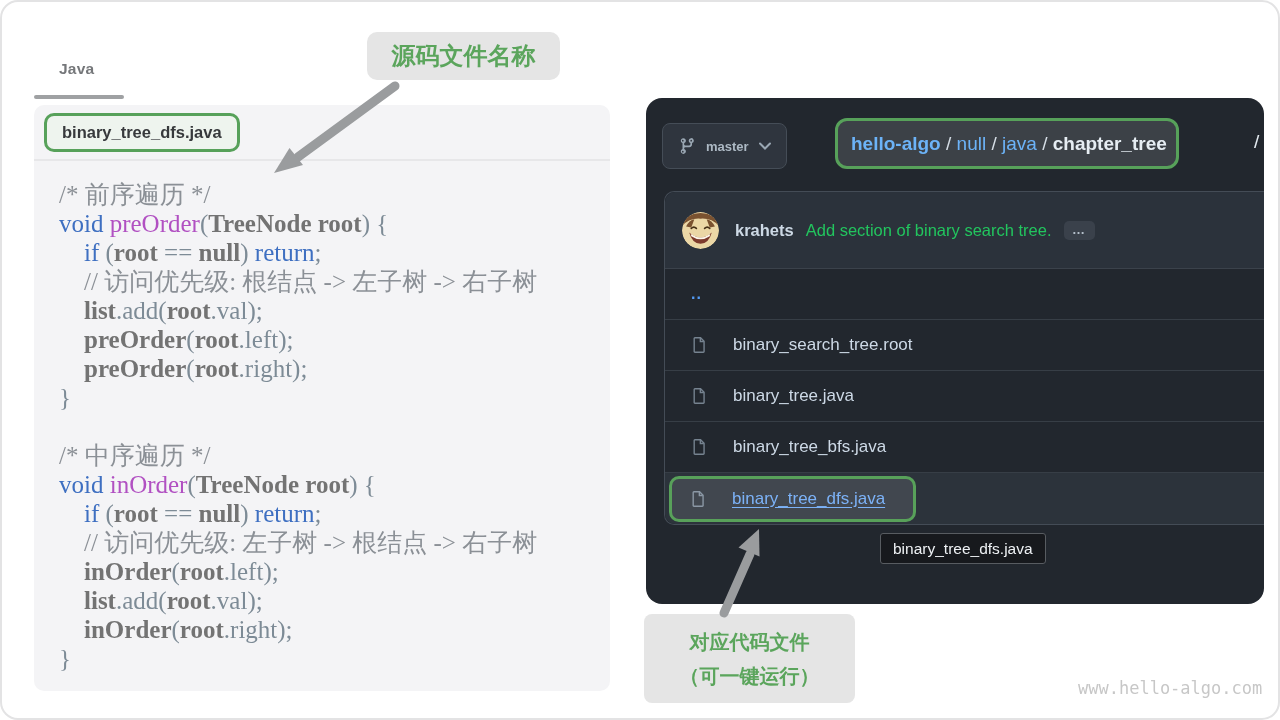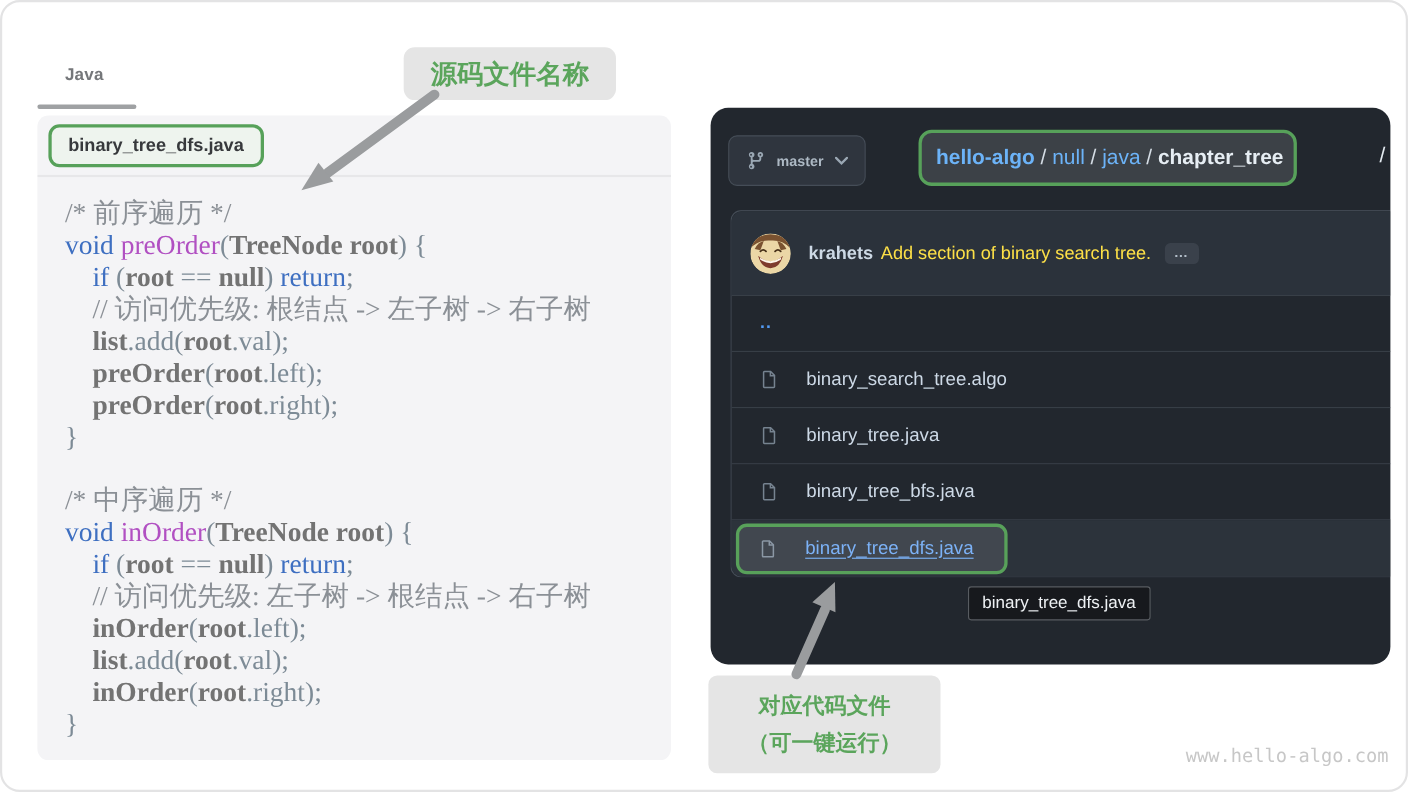--- a/index.html
+++ b/index.html
@@ -19,21 +19,21 @@
   .code div { height:29px; }
   .tk-c { color:#8b9096; }
   .tk-k { color:#3e6fc1; }
   .tk-f { color:#b150c2; }
   .tk-p { color:#737373; font-weight:600; }
   .tk-g { color:#7d8b96; }
 
   
   .callout { position:absolute; background:#e5e5e5; border-radius:10px; color:#5ba55c; font-weight:700;
              display:flex; align-items:center; justify-content:center; text-align:center; }
-  .callout-1 { left:365px; top:41px; width:193px; height:48px; font-size:24px; }
+  .callout-1 { left:365px; top:30px; width:193px; height:48px; font-size:24px; }
   .callout-2 { left:642px; top:612px; width:211px; height:89px; font-size:20px; flex-direction:column; line-height:34px; border-radius:8px; }
   .arrows { position:absolute; left:0; top:0; pointer-events:none; }
   .tooltip { position:absolute; left:878px; top:531px; height:31px; padding:0 12px; display:flex; align-items:center;
              background:#17191d; border:1px solid #585c61; border-radius:3px; color:#eef1f4; font-size:15.5px; font-weight:500; z-index:5; }
   .watermark { position:absolute; left:1076px; top:676px; font-family:"DejaVu Sans Mono", monospace; font-size:17px; color:#c7c7c7; }
 
   
   .dark-card { position:absolute; left:644px; top:96px; width:618px; height:506px; background:#22272e; border-radius:16px; overflow:hidden; }
   .branch-btn { position:absolute; left:16px; top:25px; height:46px; padding:0 15px; display:flex; align-items:center; gap:10px;
                 background:#2f353e; border:1px solid #454d57; border-radius:8px; cursor:pointer; }
@@ -44,21 +44,21 @@
   .crumb-box .dir { color:#6cb3f8; }
   .crumb-box .sep { color:#d6dee6; }
   .crumb-box .cur { color:#e6edf3; font-weight:700; }
   .crumb-trailing { position:absolute; left:608px; top:33px; color:#e6edf3; font-size:19px; }
 
   .inner-panel { position:absolute; left:18px; top:93px; width:600px; height:334px;
                  border:1px solid #444c56; border-right:none; border-radius:10px 0 0 10px; }
   .commit-row { height:77px; background:#2b323b; border-bottom:1px solid #3b424b; display:flex; align-items:center; padding:0 17px; border-radius:10px 0 0 0; }
   .avatar { width:37px; height:37px; border-radius:50%; overflow:hidden; flex:none; cursor:pointer; }
   .commit-author { margin-left:16px; color:#cdd9e5; font-size:16.5px; font-weight:700; cursor:pointer;text-align:center; }
-  .commit-msg { margin-left:7px; color:#fde047; font-size:16.5px; cursor:pointer;text-align:center; }
+  .commit-msg { margin-left:12px; color:#22c55e; font-size:16.5px; cursor:pointer;text-align:center; }
   .ellipsis-btn { margin-left:12px; width:31px; height:19px; background:#3a414b; border-radius:5px; display:flex; align-items:center; justify-content:center;
                   color:#b3bec9; font-size:13px; font-weight:700; letter-spacing:1px; cursor:pointer; line-height:0; }
   .row { height:51px; border-bottom:1px solid #373e46; display:flex; align-items:center; padding-left:26px; color:#cdd9e6; font-size:17px; cursor:pointer; }
   .row .fname { margin-left:25px; }
   .row-up { color:#539bf5; font-weight:700; font-size:16px; letter-spacing:1px; }
   .row-hl { background:#2c333b; border-bottom:none; padding-left:0; border-radius:0 0 0 10px; }
   .hl-box { margin-left:4px; display:flex; align-items:center; height:46px; padding:0 28px 0 18px;
             border:3px solid #58a15a; border-radius:10px; background:rgba(255,255,255,.10); }
   .hl-box .fname { color:#7cb2f7; text-decoration:underline; text-underline-offset:3px; }
   .ficon { display:flex; flex:none; }
@@ -134,21 +134,21 @@
         <span class="row-up">..</span>
       </div>
 
       <div class="row">
         <span class="ficon">
             <svg width="17" height="20" viewBox="0 0 16 16">
               <path d="M3.7 1.2h5.3l3.3 3.3v9.6a.7.7 0 0 1-.7.7H3.7a.7.7 0 0 1-.7-.7V1.9a.7.7 0 0 1 .7-.7z" fill="none" stroke="#768390" stroke-width="1.3"></path>
               <path d="M8.8 1.4v3.3h3.3" fill="none" stroke="#768390" stroke-width="1.3"></path>
             </svg>
           </span>
-        <span class="fname">binary_search_tree.algo</span>
+        <span class="fname">binary_search_tree.root</span>
       </div>
 
       <div class="row">
         <span class="ficon">
             <svg width="17" height="20" viewBox="0 0 16 16">
               <path d="M3.7 1.2h5.3l3.3 3.3v9.6a.7.7 0 0 1-.7.7H3.7a.7.7 0 0 1-.7-.7V1.9a.7.7 0 0 1 .7-.7z" fill="none" stroke="#768390" stroke-width="1.3"></path>
               <path d="M8.8 1.4v3.3h3.3" fill="none" stroke="#768390" stroke-width="1.3"></path>
             </svg>
           </span>
         <span class="fname">binary_tree.java</span>

